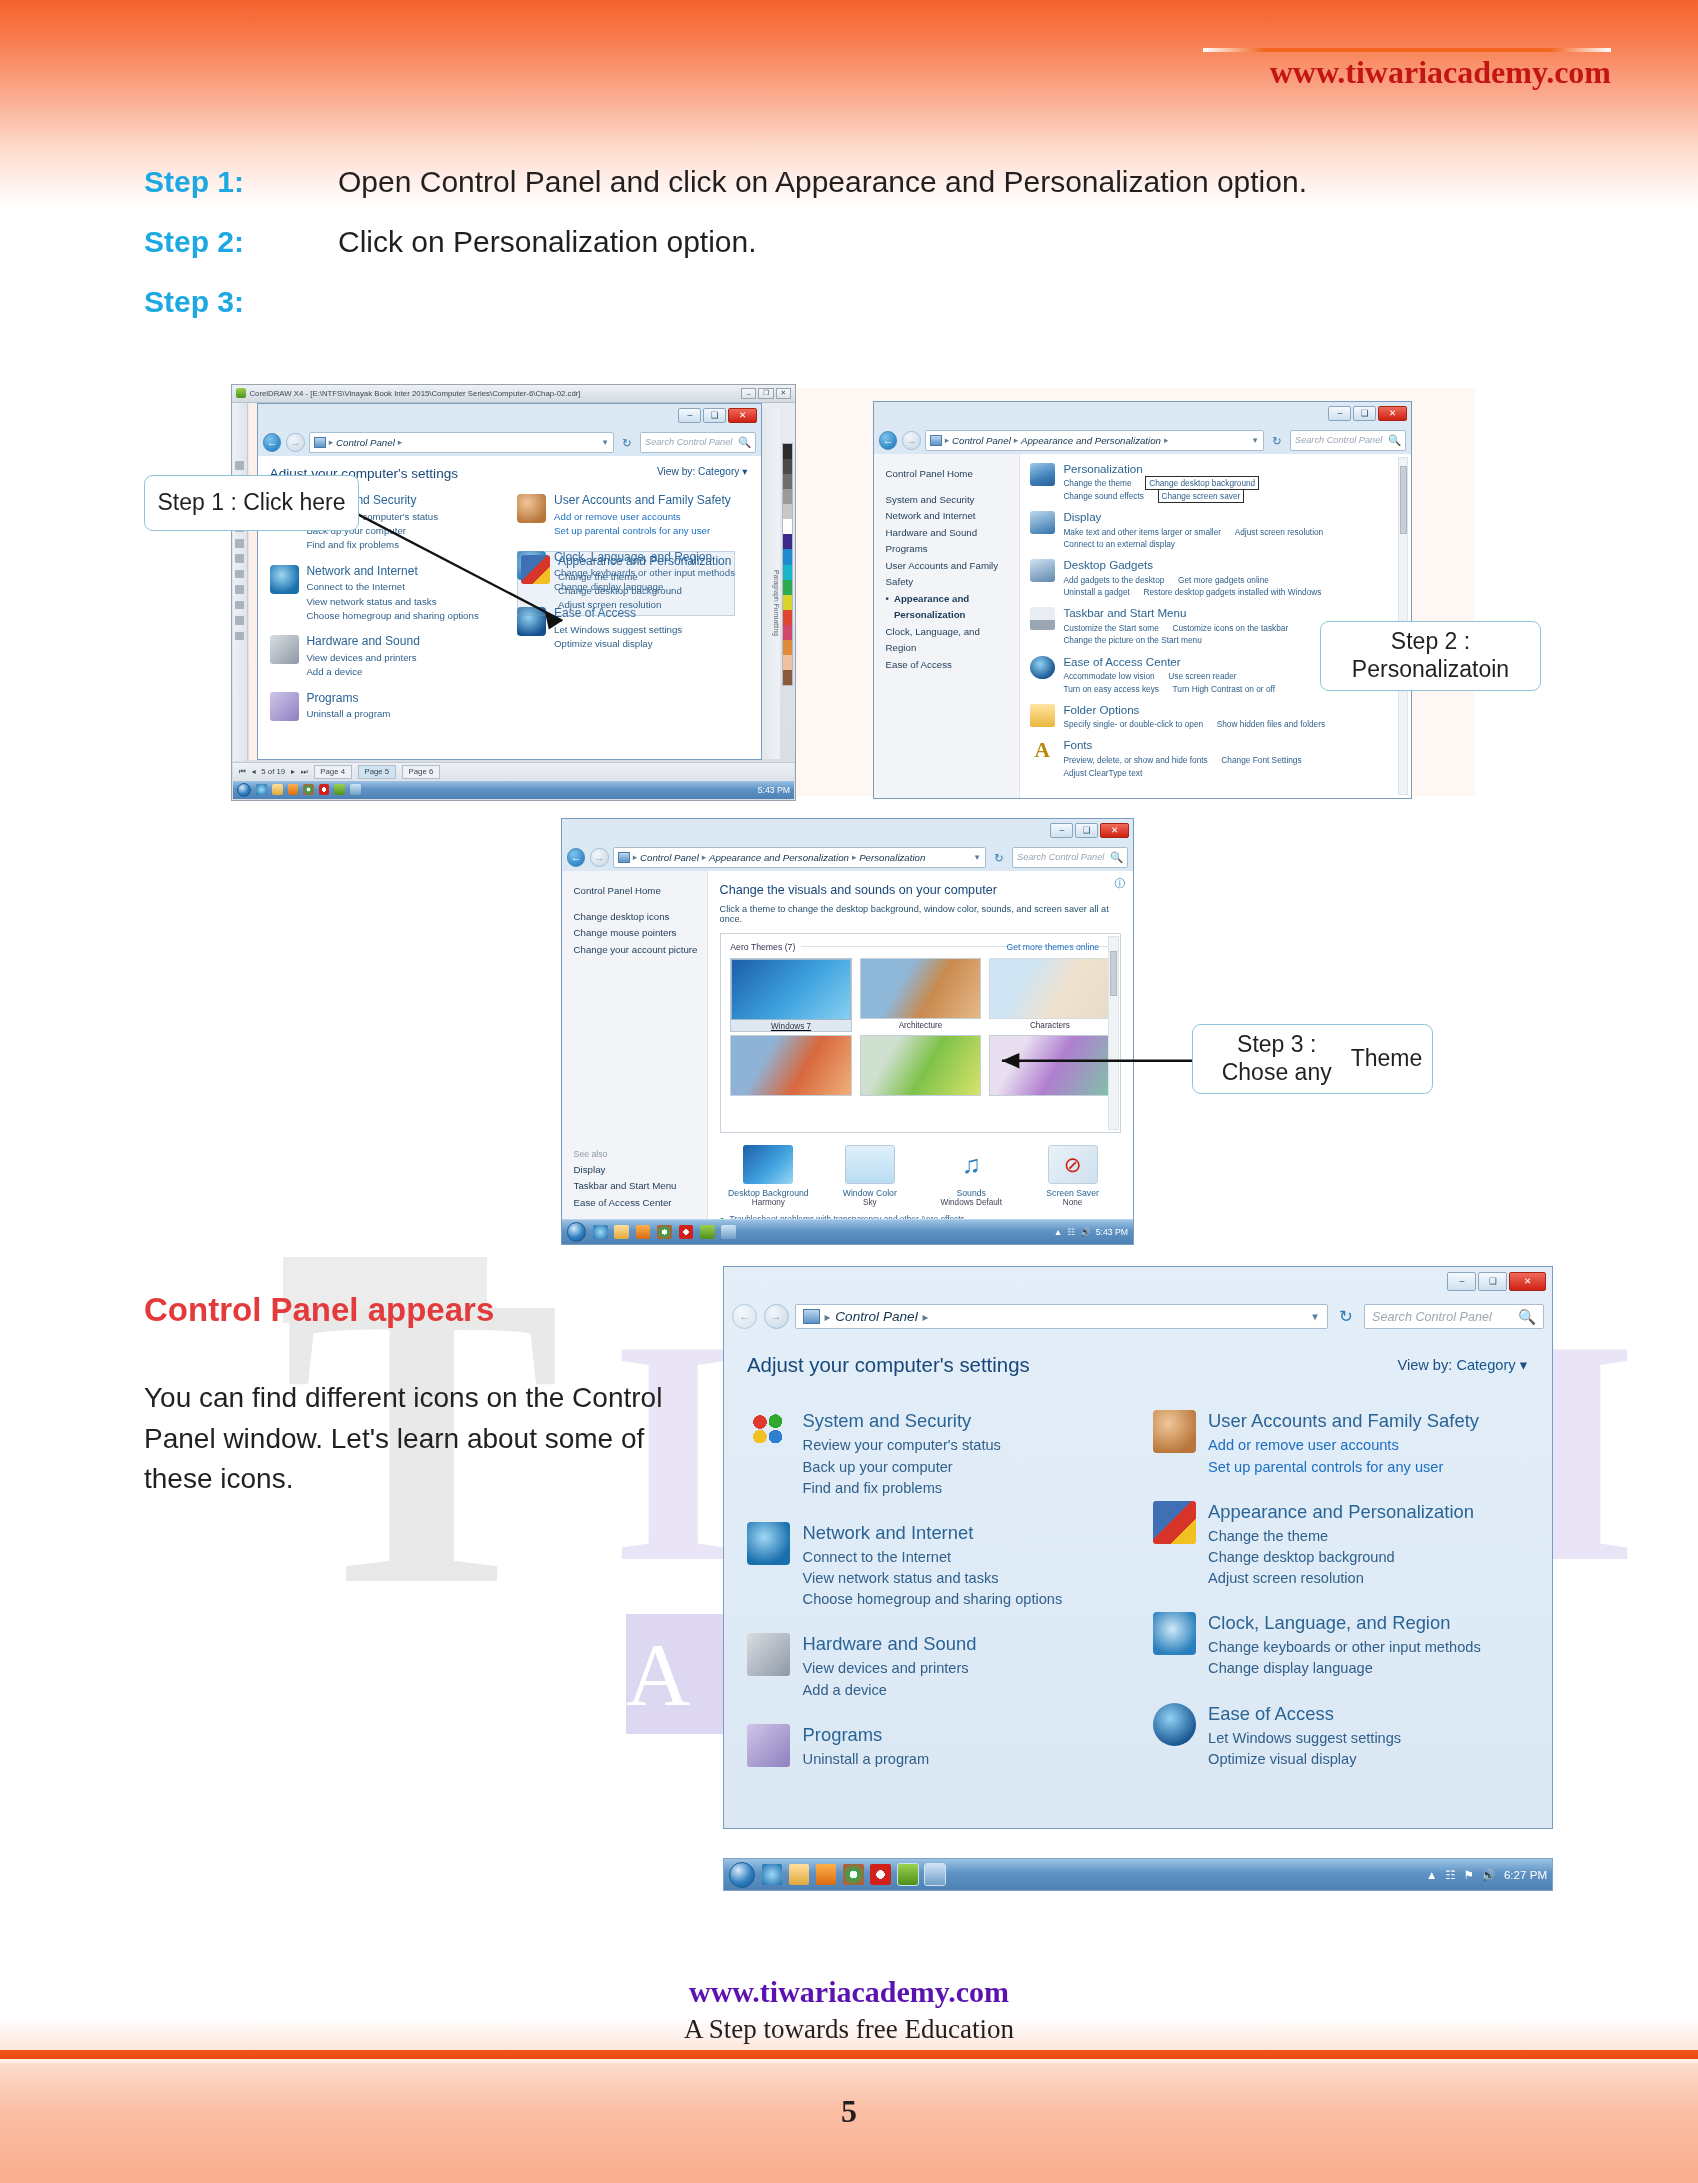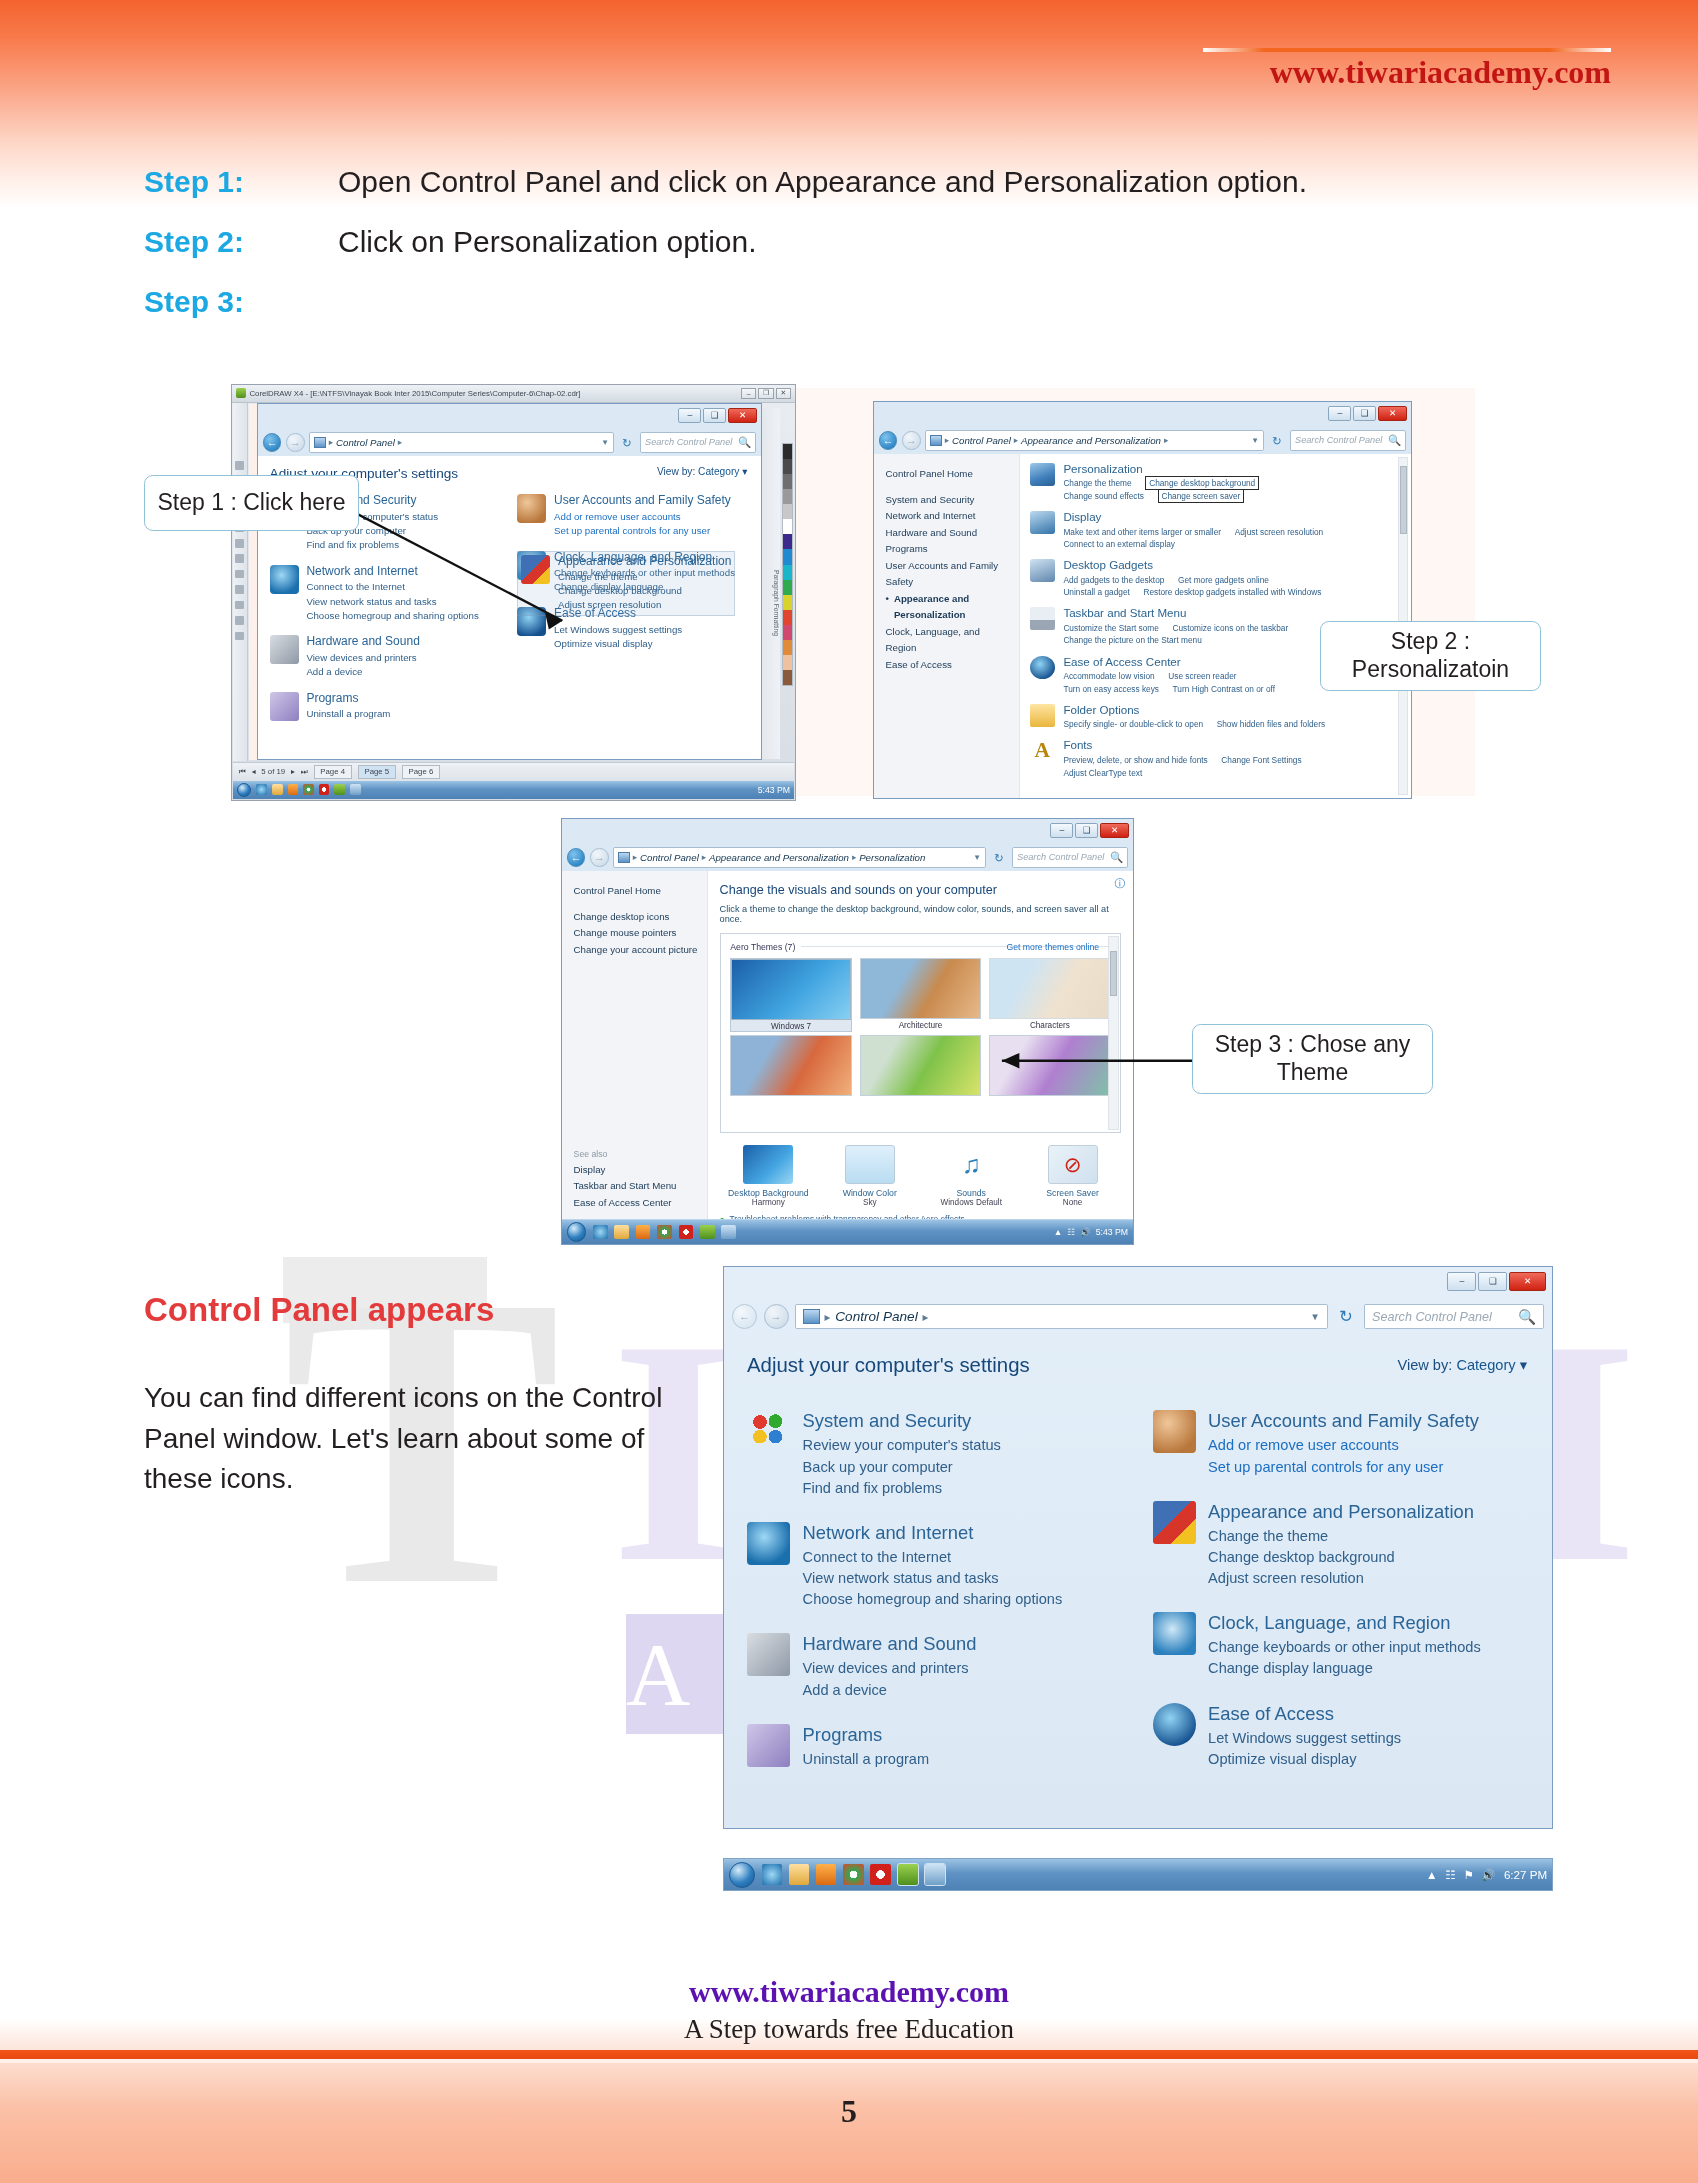--- a/index.html
+++ b/index.html
@@ -183,21 +183,21 @@
   .pz-h1 { font-size: 12.6px; color: #17477a; margin-bottom: 7.8px;}
   .pz-h2 { font-size: 9.2px; color: #25506f; margin-bottom: 8.7px;}
   .pz-box { border: 1px solid #c9d4de; background: #fff; position: relative; height: 200px; padding: 7.8px 9.7px;}
   .pz-more { position:absolute; right:21.3px; top:7.8px; font-size:8.7px; color:#1b6ec2;margin-left:16px;}
   .pz-grplabel { font-size: 8.7px; color:#335; margin-bottom:5.8px; display:flex; align-items:center; gap:5.8px;}
   .pz-grplabel::after{content:"";flex:1;height:1px;background:#dbe3ea;}
   .pz-grid { display: grid; grid-template-columns: repeat(3, 1fr); gap: 3.9px 7.8px;}
   .pz-cell { text-align: center; }
   .pz-thumb { height: 61px; position: relative; }
   .pz-name { font-size: 8.2px; color:#334; margin-top:1.9px;}
-  .pz-cell.sel { background:#dfe8f0; border:1px solid #b9c9d8; }
+  .pz-cell.sel { background:#dfe8f0; border:1px solid #b9c9d8;text-decoration:underline; }
   .pz-sbar { position:absolute; right:1.9px; top:1.9px; bottom:1.9px; width:10.7px; background:#f0f3f6; border:1px solid #dde3e9;}
   .pz-sthumb{ position:absolute; left:1px; top:13.6px; width:6.8px; height:45px; background:#c6ced6; border:1px solid #aeb8c2;}
 
   .pz-bottom { display:flex; gap: 3.9px; margin-top: 11.6px; }
   .pz-bcell { flex:1; text-align:center;}
   .pz-bico { width:50px; height:39px; margin:0 auto 3.9px; border-radius:2.9px;}
   .pz-blab { font-size:8.7px; color:#2b6491;}
   .pz-bval { font-size:8.2px; color:#445; }
   .pz-tshoot { margin-top:7.8px; font-size:8.3px; color:#2f5f8a; display:flex; gap:4.9px; align-items:center;}
 
@@ -765,21 +765,21 @@
         <span>5:43 PM</span>
       </span>
     </div>
   </div>
 </div>
 
 <svg class="arrow-svg" style="left:990px;top:1051px;width:209px;height:19.4px;" viewBox="0 0 215 20" width="209" height="19.4">
   <line x1="210" y1="10" x2="12" y2="10" stroke="#111" stroke-width="2.5"></line>
   <polygon points="12,10 30,2 30,18" fill="#111"></polygon>
 </svg>
-<div class="callout" style="left:1192px; top:1024px; width:241px; height:70px; flex-direction:column;">
+<div class="callout" style="left:1192px; top:1024px; width:241px; height:70px; flex-direction:row;">
   <span>Step 3 : Chose any</span>
   <span>Theme</span>
 </div>
 
 <div class="cp-appears">Control Panel appears</div>
 <div class="cp-para">You can find different icons on the Control Panel window. Let's learn about some of these icons.</div>
 
 <div class="w7" style="left:723px; top:1266px; width:830px; height:563px; z-index:9;">
   <div class="w7-frame" style="background:linear-gradient(to bottom,#e3eef8,#dbe8f4);">
     <div class="w7-titlebar" style="height:31px;">

